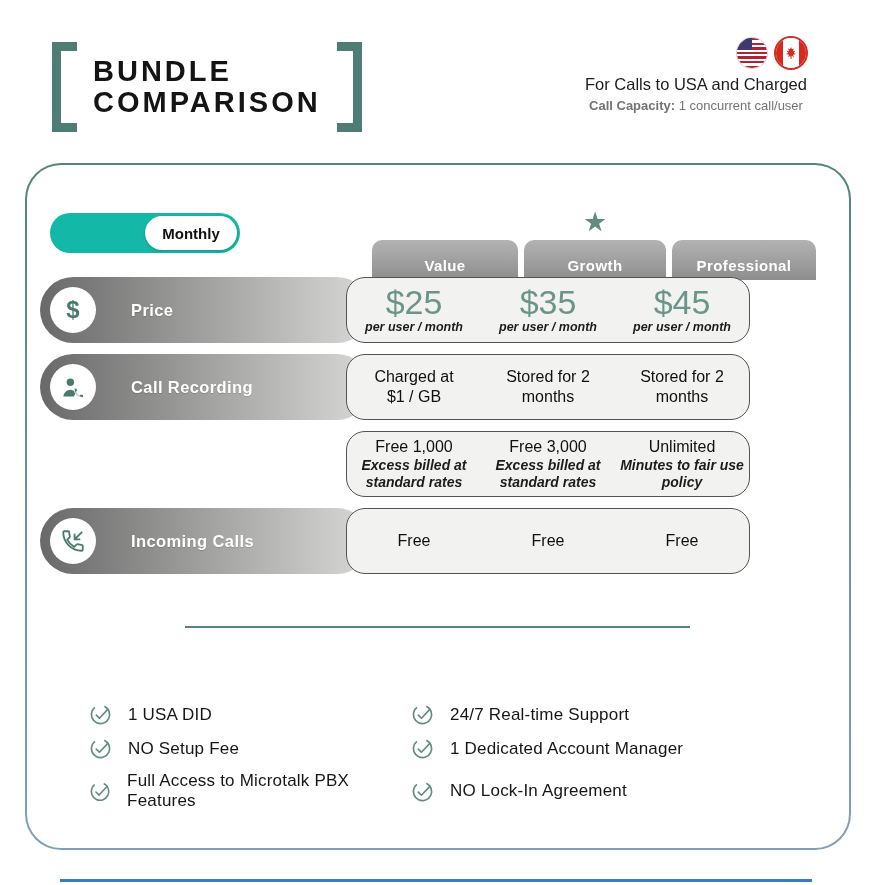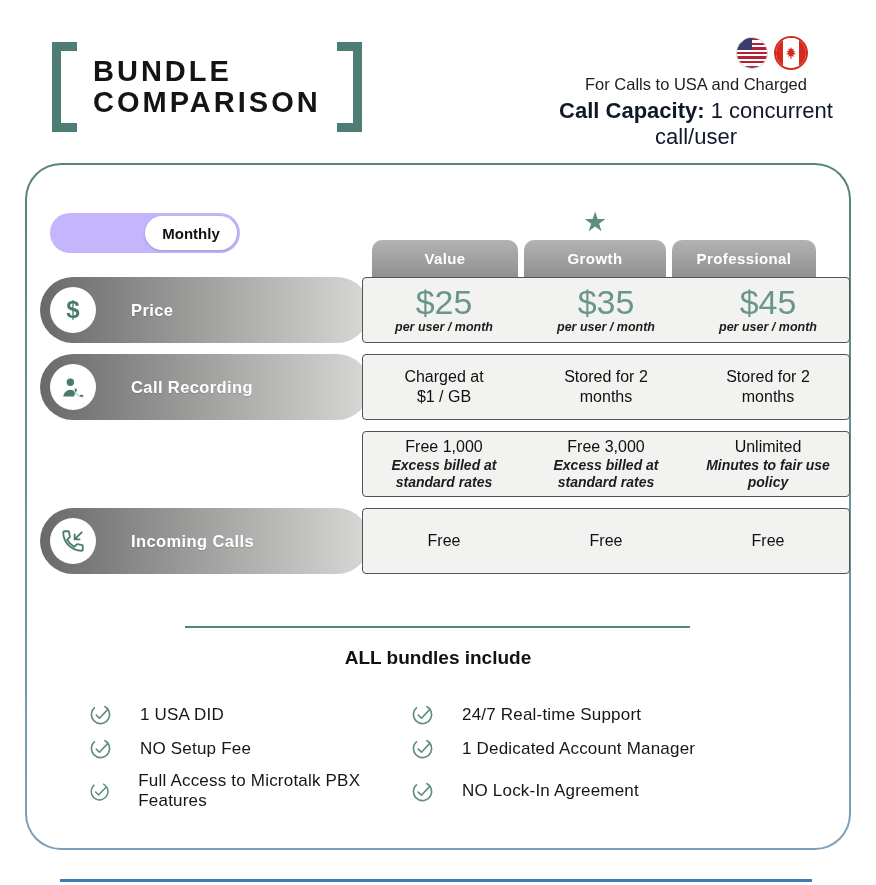--- a/index.html
+++ b/index.html
@@ -14,72 +14,72 @@
   .title{font-size:29px;line-height:31px;font-weight:bold;letter-spacing:3px;color:#141414;}
 
   .header-right{position:absolute;right:10px;top:38px;width:340px;text-align:center;}
   .flags{display:flex;gap:9px;justify-content:center;margin-left:150px;margin-bottom:7px;}
   .flag{width:30px;height:30px;border-radius:50%;position:relative;overflow:hidden;box-shadow:0 0 0 1px #d7d7d7;}
   .flag-usa{background:repeating-linear-gradient(180deg,#B22234 0 2.31px,#ffffff 2.31px 4.62px);}
   .flag-usa::after{content:"";position:absolute;left:0;top:0;width:15px;height:12px;background:#3C3B6E;}
   .flag-canada{background:linear-gradient(90deg,#D52B1E 0 22%,#ffffff 22% 78%,#D52B1E 78%);box-shadow:0 0 0 2px #D52B1E;}
   .flag-canada svg{position:absolute;left:50%;top:50%;transform:translate(-50%,-50%);}
   .region-note{font-size:16.5px;color:#1d1d1d;margin-bottom:4px;}
-  .capacity{font-size:22px;color:#0f172a;}
+  .capacity{font-size:13px;color:#737373;}
   .capacity b{font-weight:bold;}
 
   
   .card-outer{position:absolute;left:25px;top:163px;width:826px;height:687px;border-radius:36px;
               padding:2px;box-sizing:border-box;background:linear-gradient(180deg,#55847A,#7FA0B9);}
   .card{position:relative;width:100%;height:100%;border-radius:34px;background:#fff;}
 
   
-  .toggle{position:absolute;left:23px;top:48px;width:190px;height:40px;border-radius:20px;background:#c4b5fd;}
+  .toggle{position:absolute;left:23px;top:48px;width:190px;height:40px;border-radius:20px;background:#14b8a6;}
   .toggle-knob{position:absolute;right:3px;top:3px;width:92px;height:34px;border-radius:17px;background:#fff;
                box-shadow:0 1px 3px rgba(0,0,0,.18);display:flex;align-items:center;justify-content:center;
                font-size:15px;font-weight:bold;color:#111;}
 
   
   .featured-star{position:absolute;left:548px;top:44px;width:40px;text-align:center;
                  font-size:27px;color:#5E8C80;line-height:1;}
   .tab{position:absolute;top:75px;height:40px;border-radius:10px 10px 0 0;
        background:linear-gradient(180deg,#B3B3B3,#8D8D8D);
        color:#fff;font-weight:bold;font-size:15px;letter-spacing:.4px;
-       display:flex;justify-content:center;padding-top:10px;box-sizing:border-box;z-index:1;}
+       display:flex;justify-content:center;padding-top:17px;box-sizing:border-box;z-index:1;}
   .tab-0{left:345px;width:146px;}
   .tab-1{left:497px;width:142px;}
   .tab-2{left:645px;width:144px;}
 
   
   .row-pill{position:absolute;left:13px;width:330px;height:66px;border-radius:33px;
             background:linear-gradient(90deg,#696969,#D8D8D6);display:flex;align-items:center;z-index:0;}
   .row-icon{width:46px;height:46px;border-radius:50%;background:#fff;margin-left:10px;flex:none;
             display:flex;align-items:center;justify-content:center;}
   .dollar-glyph{font-size:24px;font-weight:bold;color:#4A7A6E;}
   .row-label{color:#fff;font-weight:bold;font-size:16.5px;letter-spacing:.4px;margin-left:35px;
              text-shadow:0 1px 1px rgba(0,0,0,.15);}
-  .row-panel{position:absolute;left:335px;width:488px;height:66px;background:#F2F2F0;
-             border:1.4px solid #4F5550;border-radius:4px;box-sizing:border-box;z-index:2;
+  .row-panel{position:absolute;left:319px;width:404px;height:66px;background:#F2F2F0;
+             border:1.4px solid #4F5550;border-radius:19px;box-sizing:border-box;z-index:2;
              display:grid;grid-template-columns:1fr 1fr 1fr;align-items:center;}
   .top-112{top:112px;} .top-189{top:189px;} .top-266{top:266px;} .top-343{top:343px;}
   .cell{text-align:center;}
   .cell-main{font-size:16px;color:#101010;line-height:1.22;white-space:pre-line;}
   .cell-sub{font-size:14px;font-weight:600;font-style:italic;color:#1c1c1c;line-height:1.2;
             white-space:pre-line;margin-top:1px;}
   .cell-sub:empty{display:none;}
   .price-row .cell-main{font-size:34px;color:#6A968A;line-height:1.02;}
   .price-row .cell-sub{font-size:12.5px;}
 
   
   .divider{position:absolute;left:158px;top:461px;width:505px;height:2px;background:#55847A;}
   .includes-title{position:absolute;left:0;top:482px;width:100%;text-align:center;
                   font-size:19px;font-weight:bold;color:#111;}
   .includes-list{position:absolute;left:62px;top:538px;display:grid;
                  grid-template-columns:322px auto;column-gap:0;row-gap:11px;}
-  .include-item{display:flex;align-items:center;gap:28px;font-size:17px;color:#161616;letter-spacing:.2px;}
+  .include-item{display:flex;align-items:center;gap:16px;font-size:17px;color:#161616;letter-spacing:.2px;}
 
   .footer-line{position:absolute;left:60px;top:879px;width:752px;height:3px;background:#3E7CB9;}
 </style>
 </head>
 <body>
 
 <div class="page">
 
   <div class="title-block">
     <div class="bracket left"></div>
@@ -203,21 +203,20 @@
           <div class="cell-main">Free</div>
 
         </div>
         <div class="cell">
           <div class="cell-main">Free</div>
 
         </div>
       </div>
 
       <div class="divider"></div>
-      <div class="includes-title">ALL bundles include</div>
 
       <div class="includes-list">
         <div class="include-item">
           <svg width="23" height="23" viewBox="0 0 24 24">
               <circle cx="12" cy="12" r="9.5" fill="none" stroke="#5E8C80" stroke-width="1.7" stroke-dasharray="49 11" transform="rotate(-65 12 12)"></circle>
               <path d="M7.6 12.6 l3.3 3.3 L19.6 6.6" fill="none" stroke="#5E8C80" stroke-width="1.7" stroke-linecap="round" stroke-linejoin="round"></path>
             </svg>
           <span>1 USA DID</span>
         </div>
         <div class="include-item">

